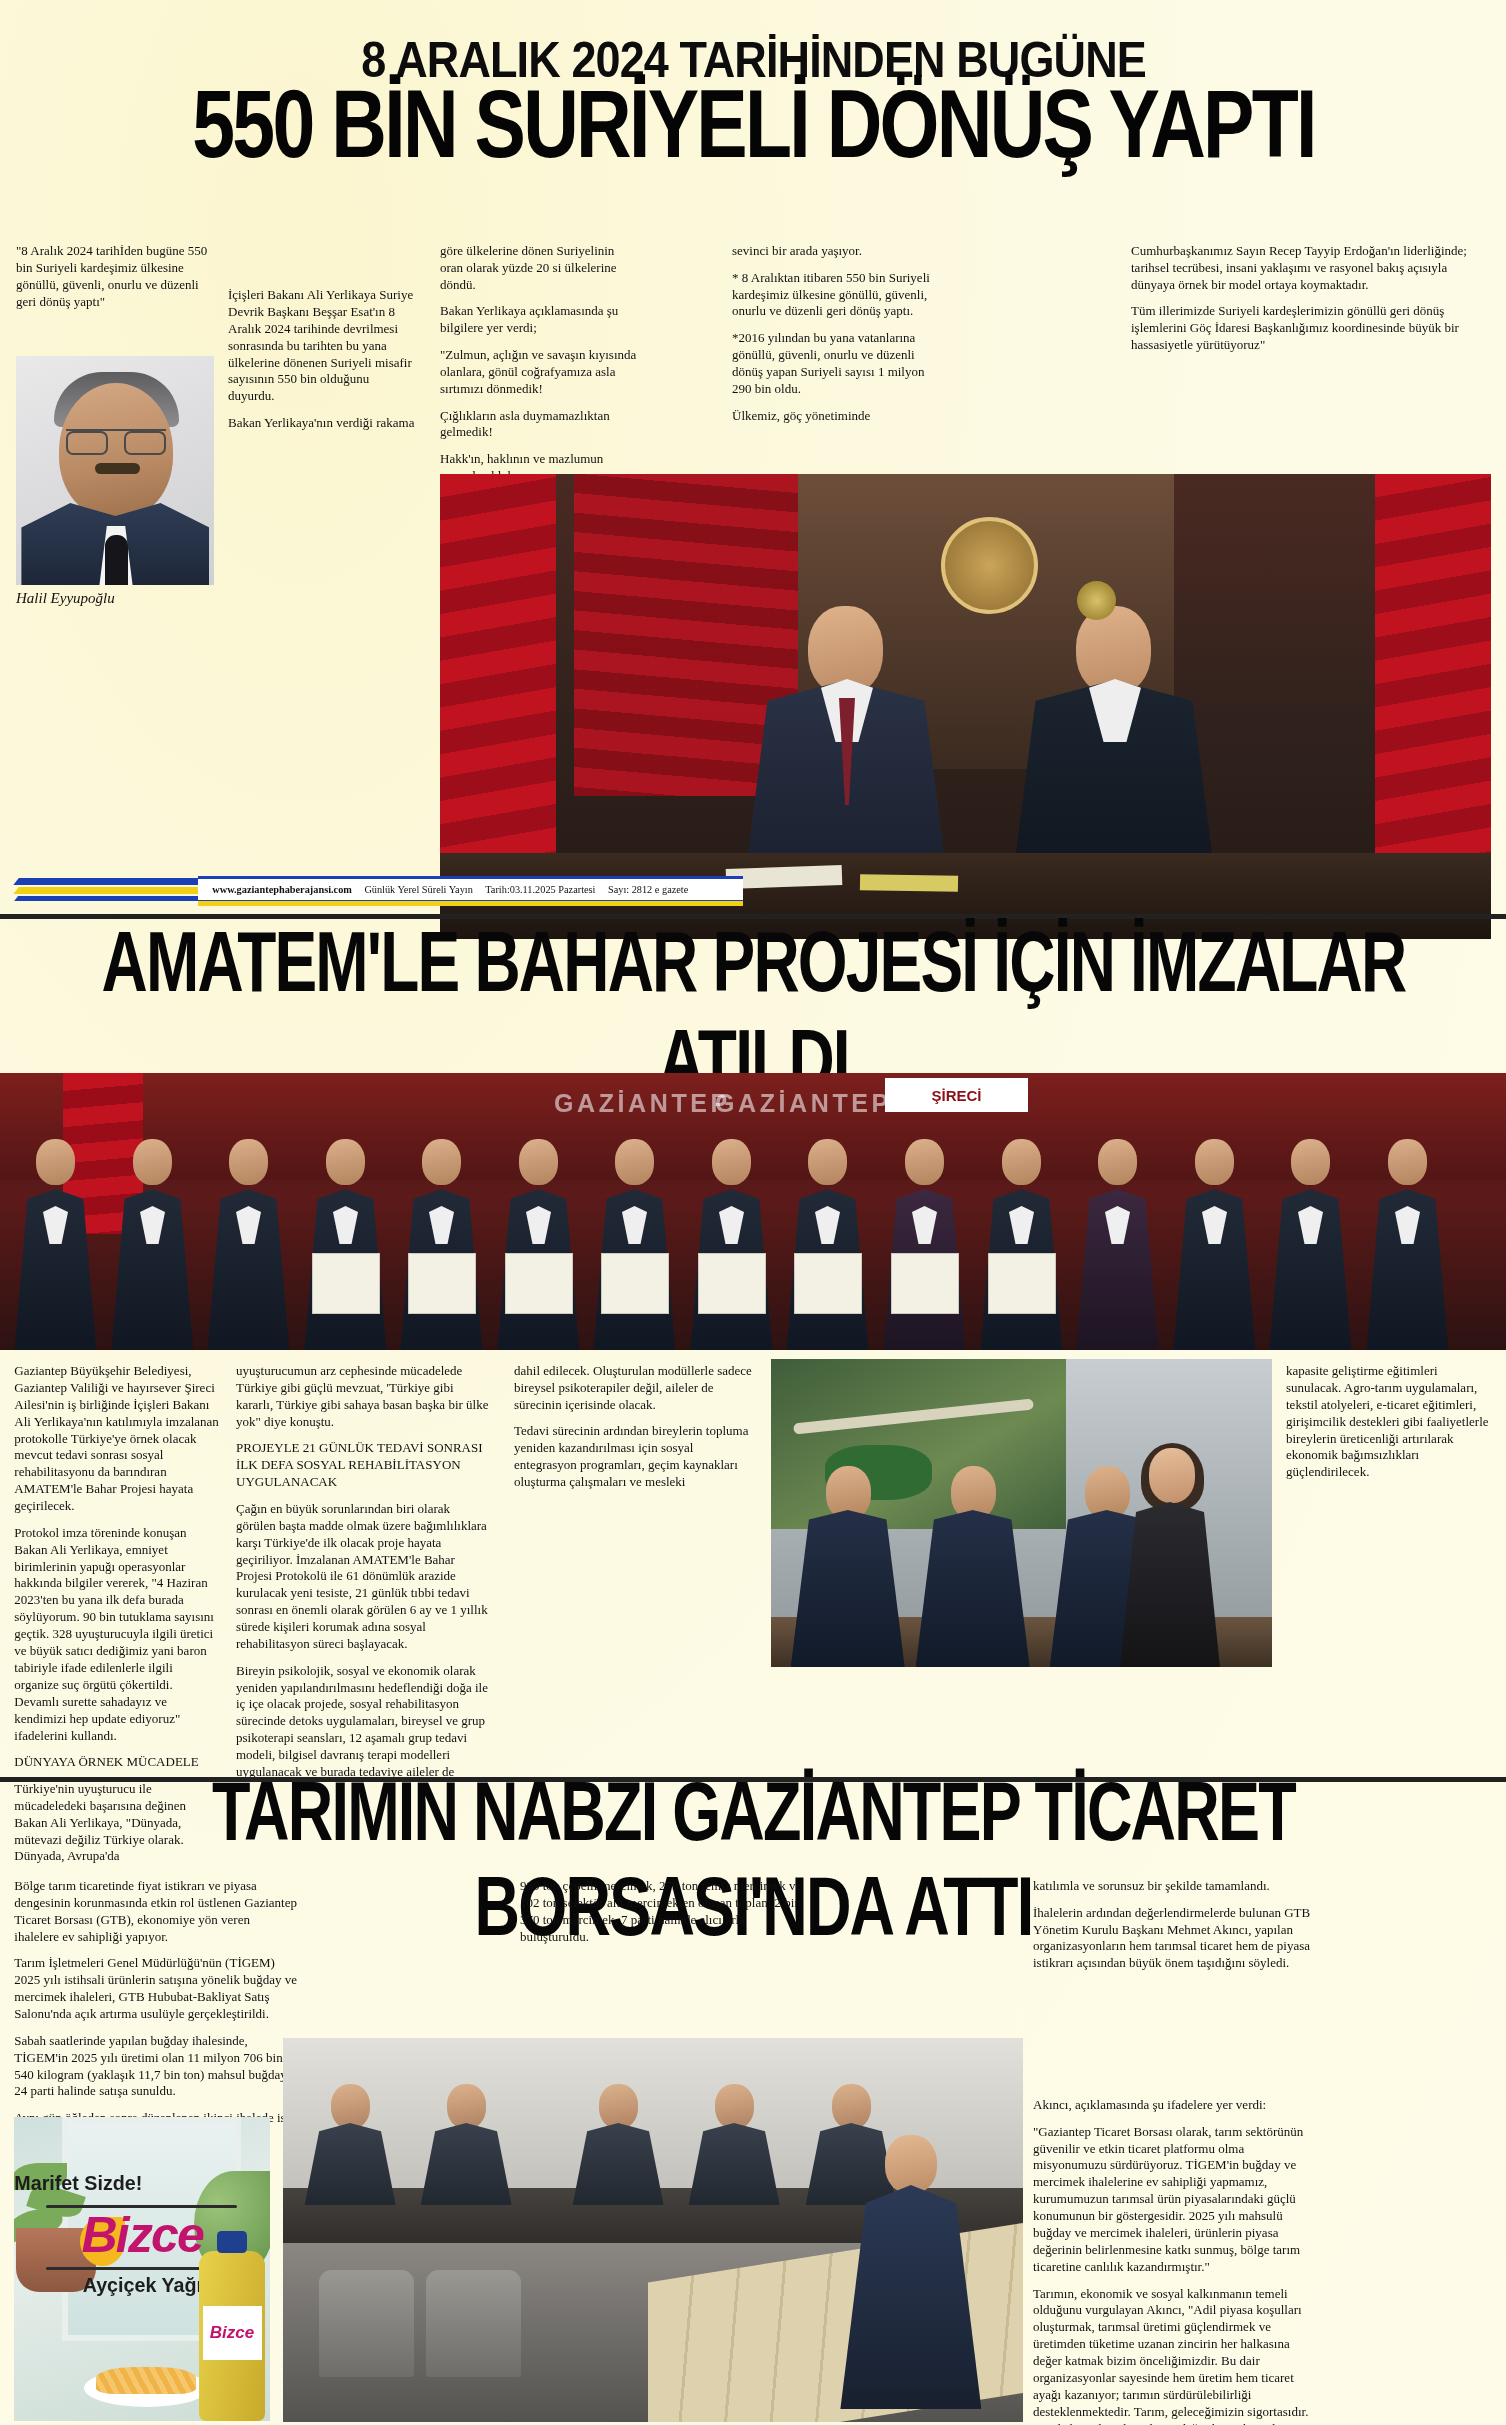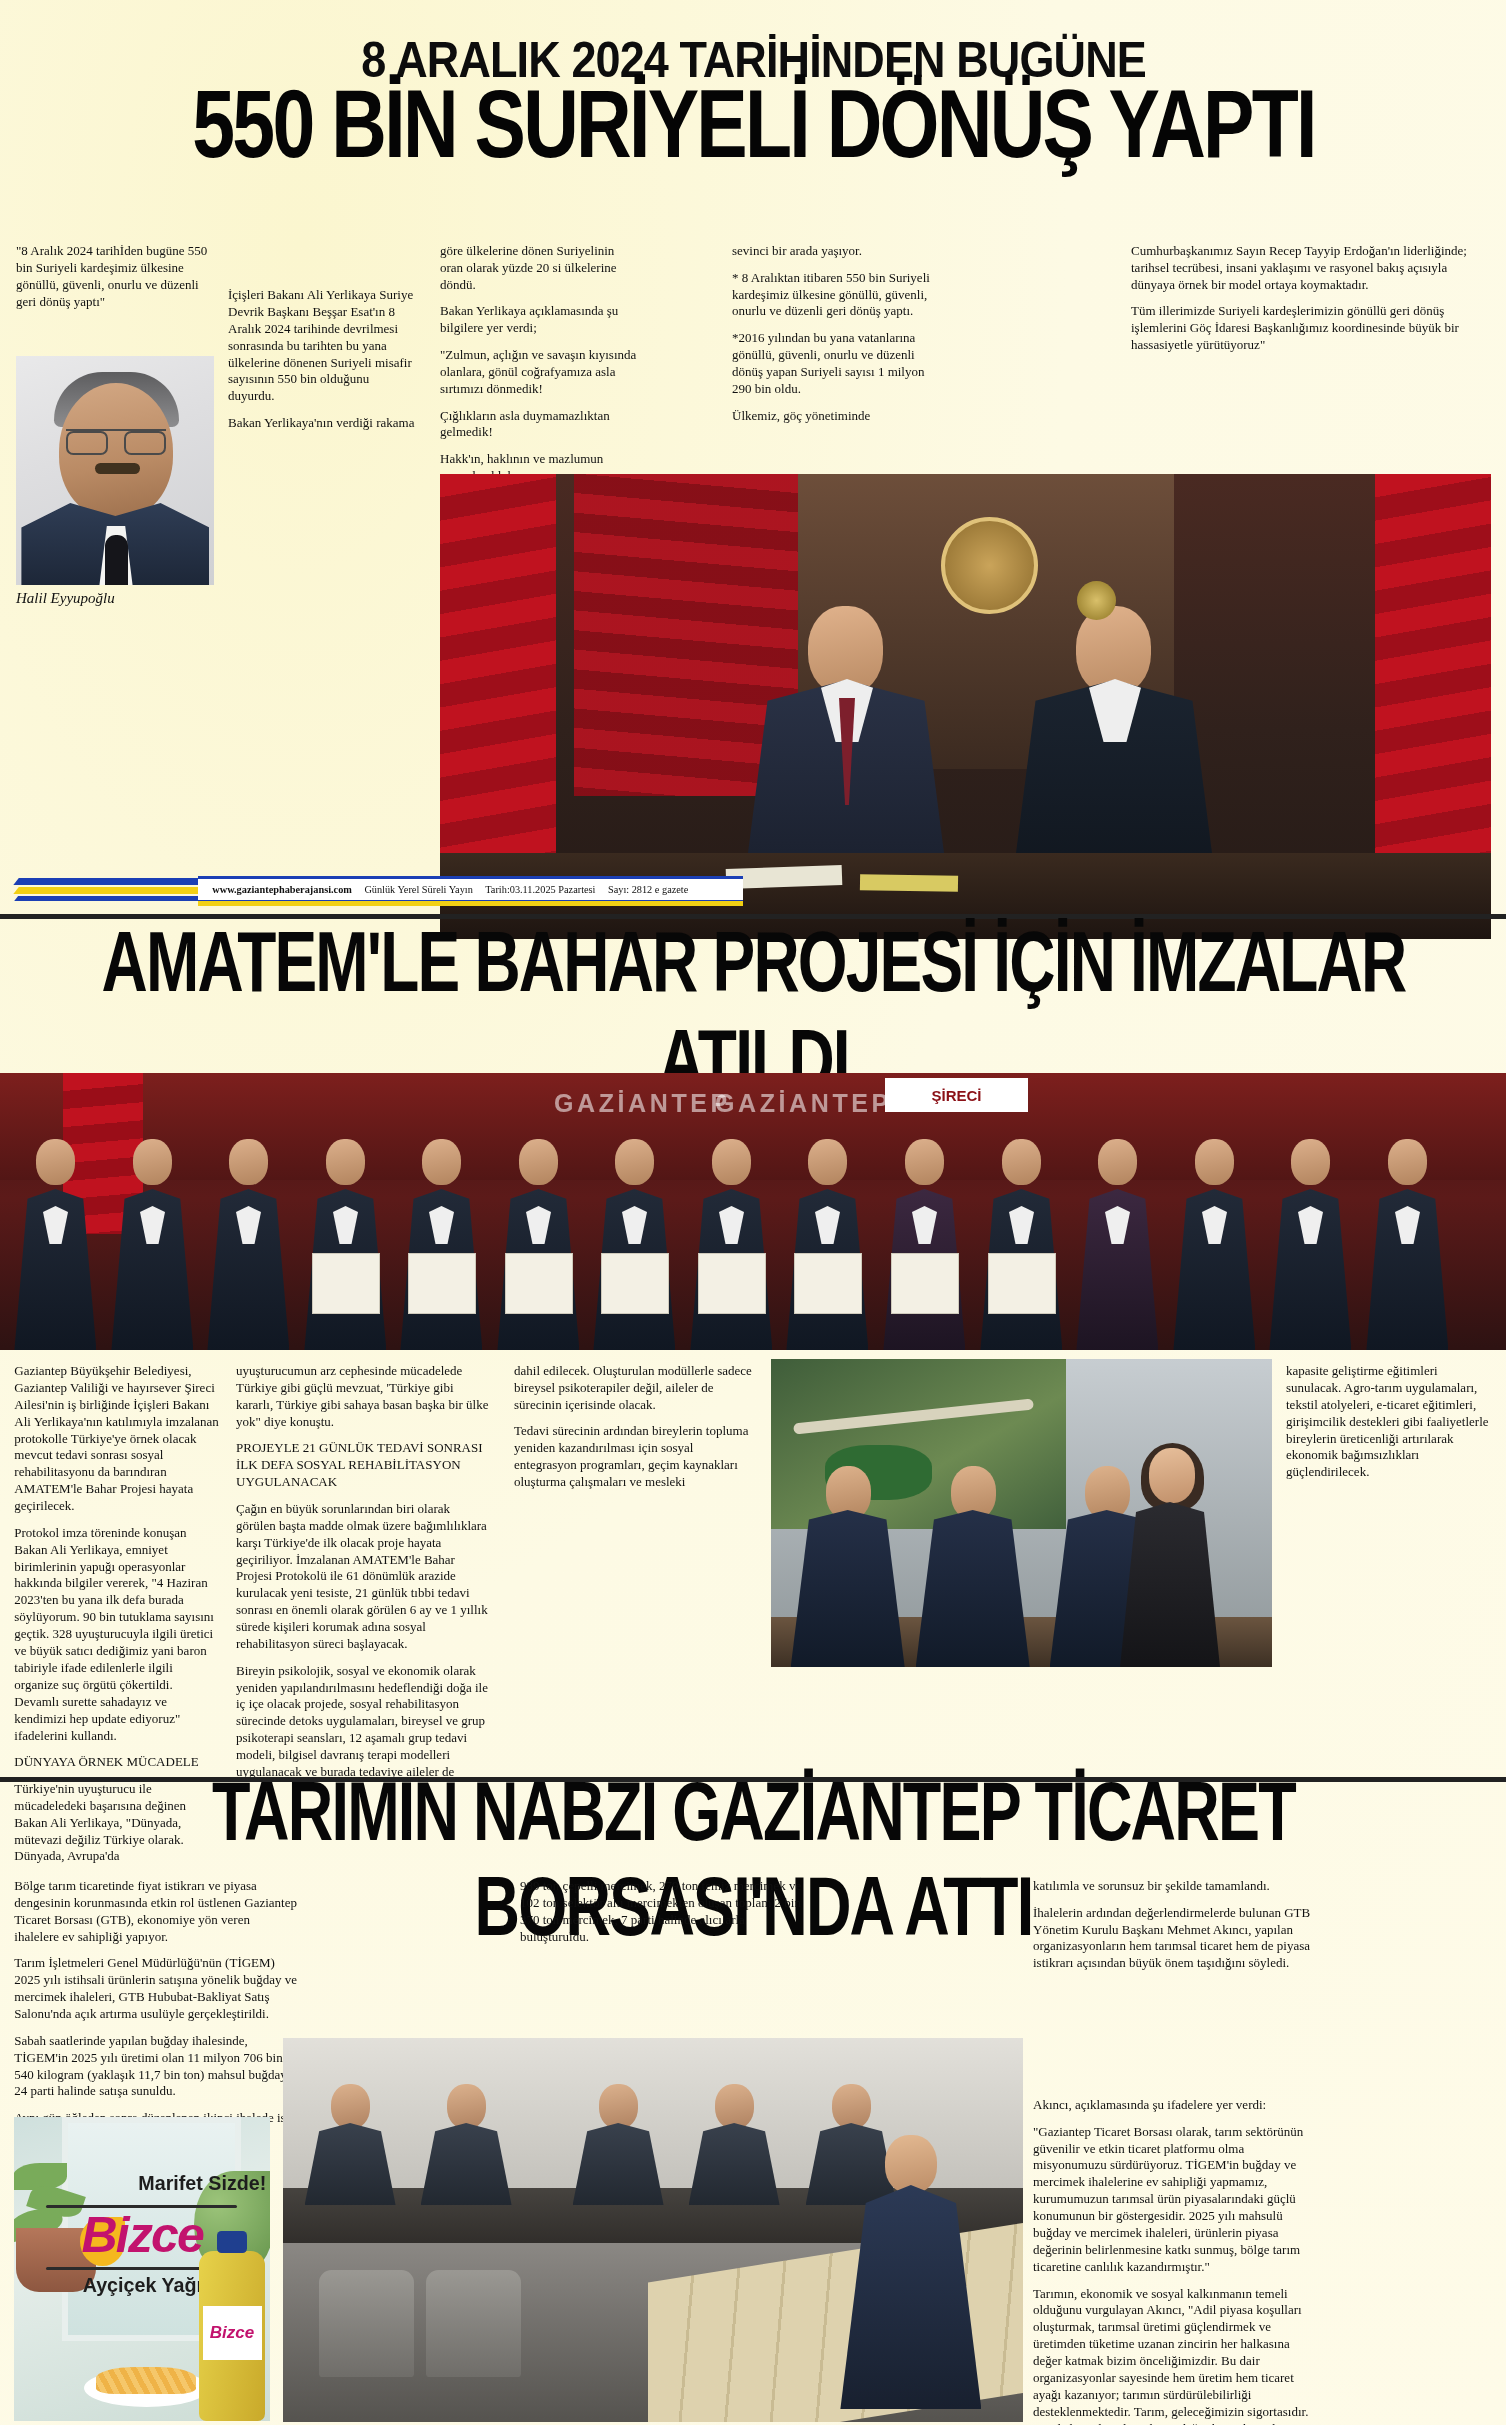--- a/index.html
+++ b/index.html
@@ -399,21 +399,21 @@
     position: absolute; left: 7.2px; bottom: 0; width: 80px; height: 64px;
     background: linear-gradient(180deg,#b5775a,#8d5740);
     border-radius: 0 0 23px 23px;
   }
   .a3-ad .leafR {
     position: absolute; right: -3.6px; top: 54px; width: 80px; height: 107px;
     background: radial-gradient(circle at 30% 30%, #9cc47a, #5f8f47);
     border-radius: 50% 0 50% 50%;
   }
   .a3-ad .marifet {
-    position: absolute; left: 0; top: 55px; width: 252px; text-align: right;
+    position: absolute; left: 0; top: 55px; width: 252px; text-align: left;
     font-family: "Liberation Sans", sans-serif;
     font-weight: bold; font-size: 19.7px; color: #1d1d1d;
   }
   .a3-ad .brand {
     position: absolute; left: 0; top: 89px; width: 256px; text-align: center;
     font-family: "Liberation Sans", sans-serif;
     font-weight: bold; font-style: italic; font-size: 50px;
     color: #c2136e;
     letter-spacing: -1.8px;
   }

